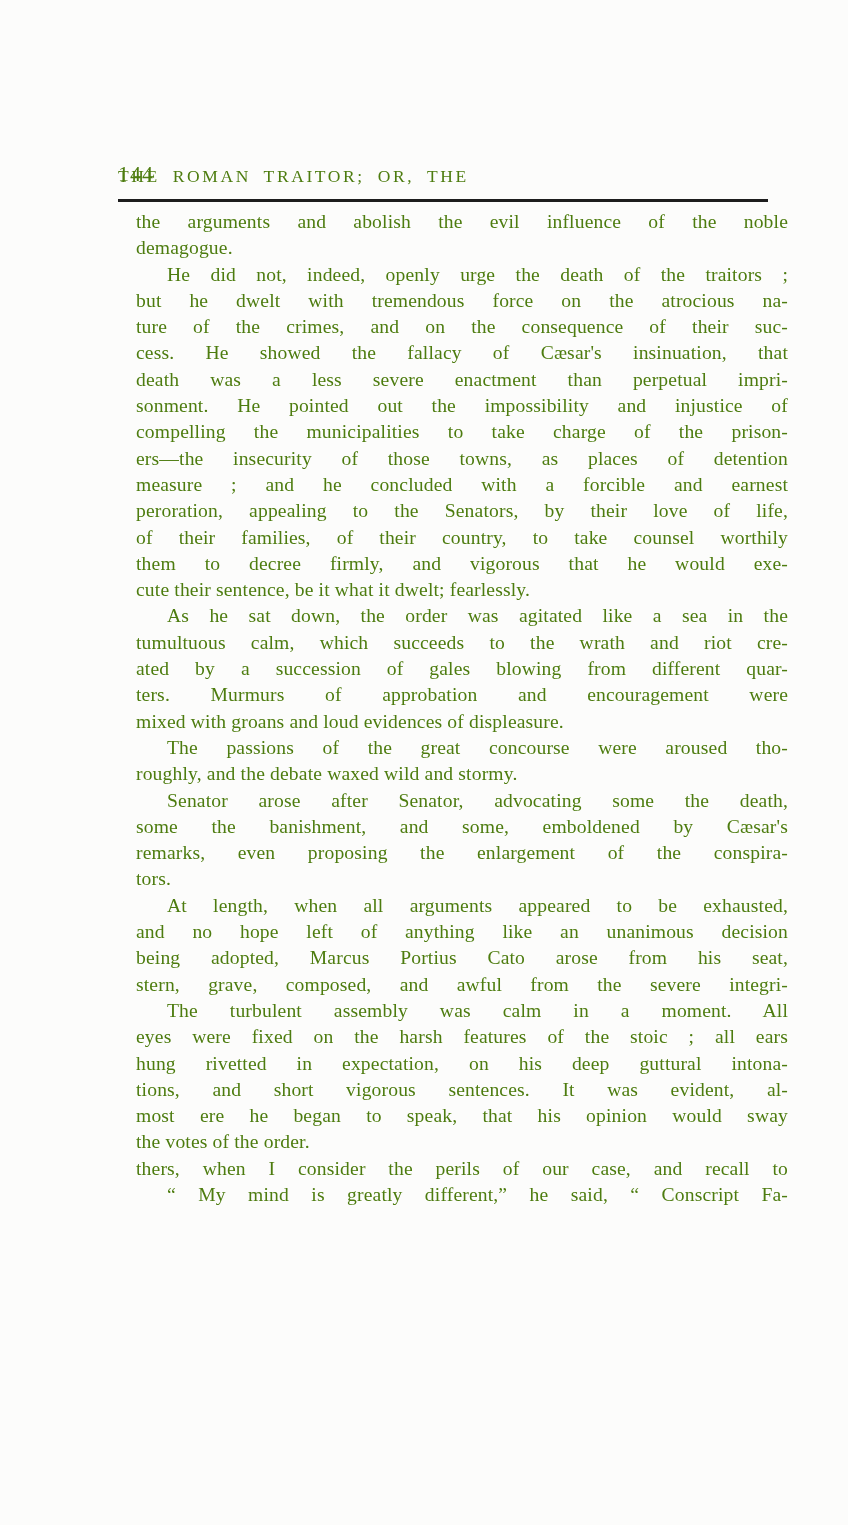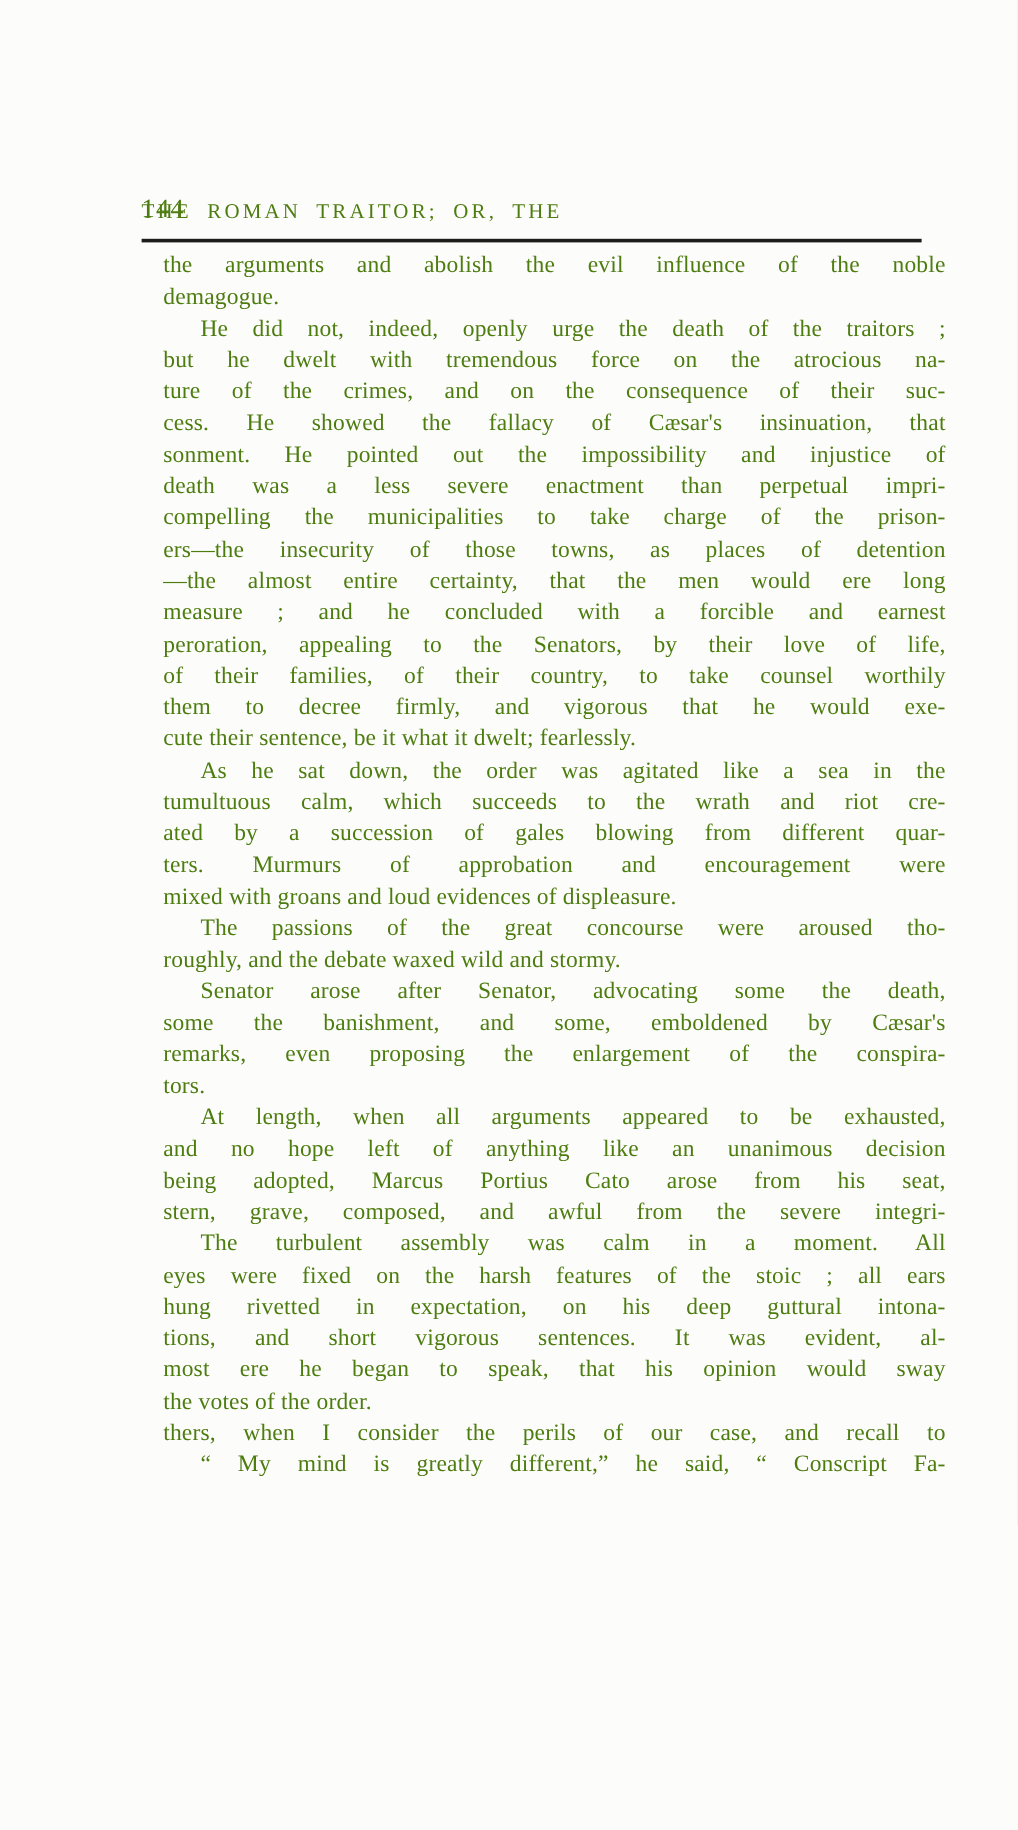--- a/index.html
+++ b/index.html
@@ -80,25 +80,24 @@
   <main class="bodytext">
       <div class="para">
         <div class="line first">the arguments and abolish the evil influence of the noble</div>
         <div class="line last">demagogue.</div>
       </div>
       <div class="para indent">
         <div class="line first">He did not, indeed, openly urge the death of the traitors ;</div>
         <div class="line">but he dwelt with tremendous force on the atrocious na-</div>
         <div class="line">ture of the crimes, and on the consequence of their suc-</div>
         <div class="line">cess. He showed the fallacy of Cæsar's insinuation, that</div>
+        <div class="line">death was a less severe enactment than perpetual impri-</div>
         <div class="line">sonment. He pointed out the impossibility and injustice of</div>
-        <div class="line">death was a less severe enactment than perpetual impri-</div>
         <div class="line">compelling the municipalities to take charge of the prison-</div>
         <div class="line">ers—the insecurity of those towns, as places of detention</div>
-        <div class="line">—the almost entire certainty, that the men would ere long</div>
         <div class="line">measure ; and he concluded with a forcible and earnest</div>
         <div class="line">peroration, appealing to the Senators, by their love of life,</div>
         <div class="line">of their families, of their country, to take counsel worthily</div>
         <div class="line">them to decree firmly, and vigorous that he would exe-</div>
         <div class="line last">cute their sentence, be it what it dwelt; fearlessly.</div>
       </div>
       <div class="para indent">
         <div class="line first">As he sat down, the order was agitated like a sea in the</div>
         <div class="line">tumultuous calm, which succeeds to the wrath and riot cre-</div>
         <div class="line">ated by a succession of gales blowing from different quar-</div>

